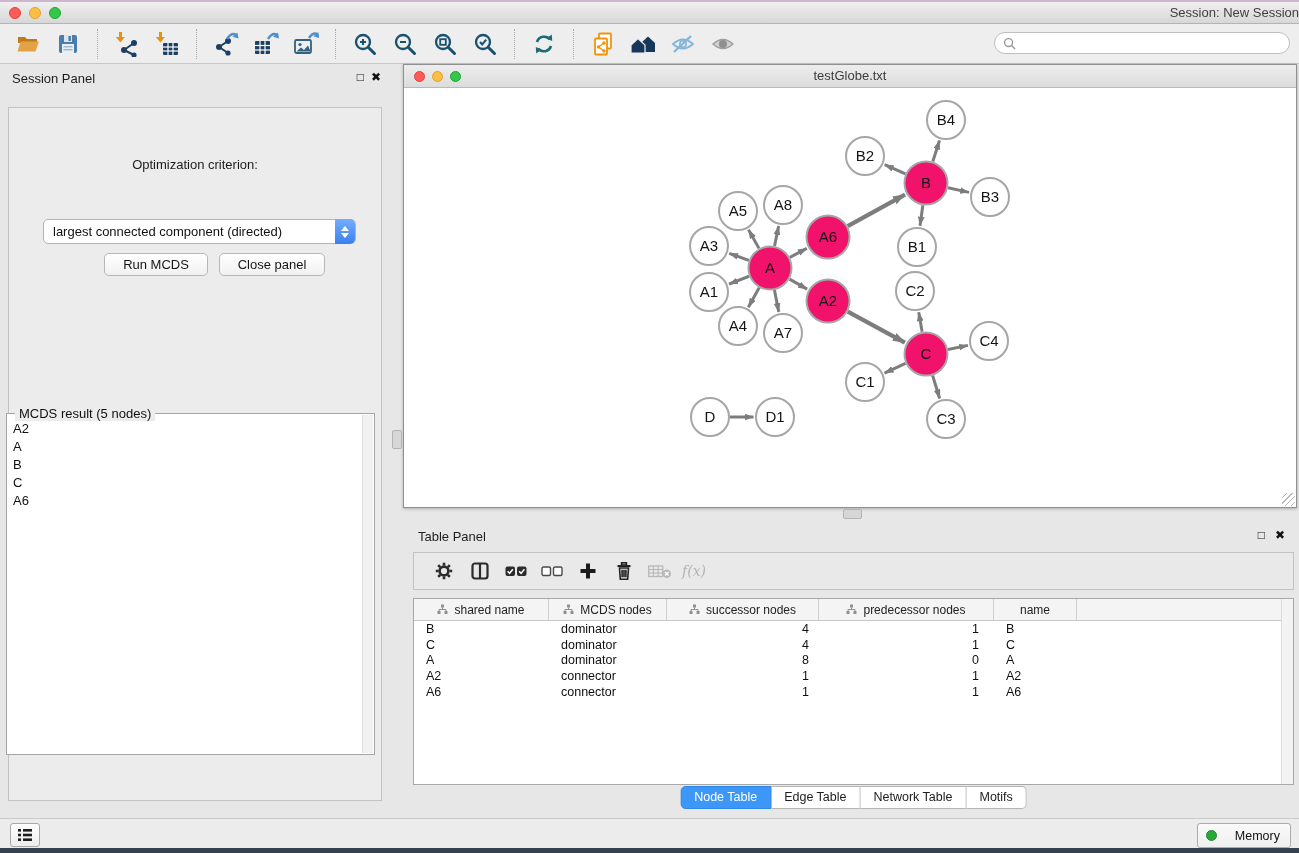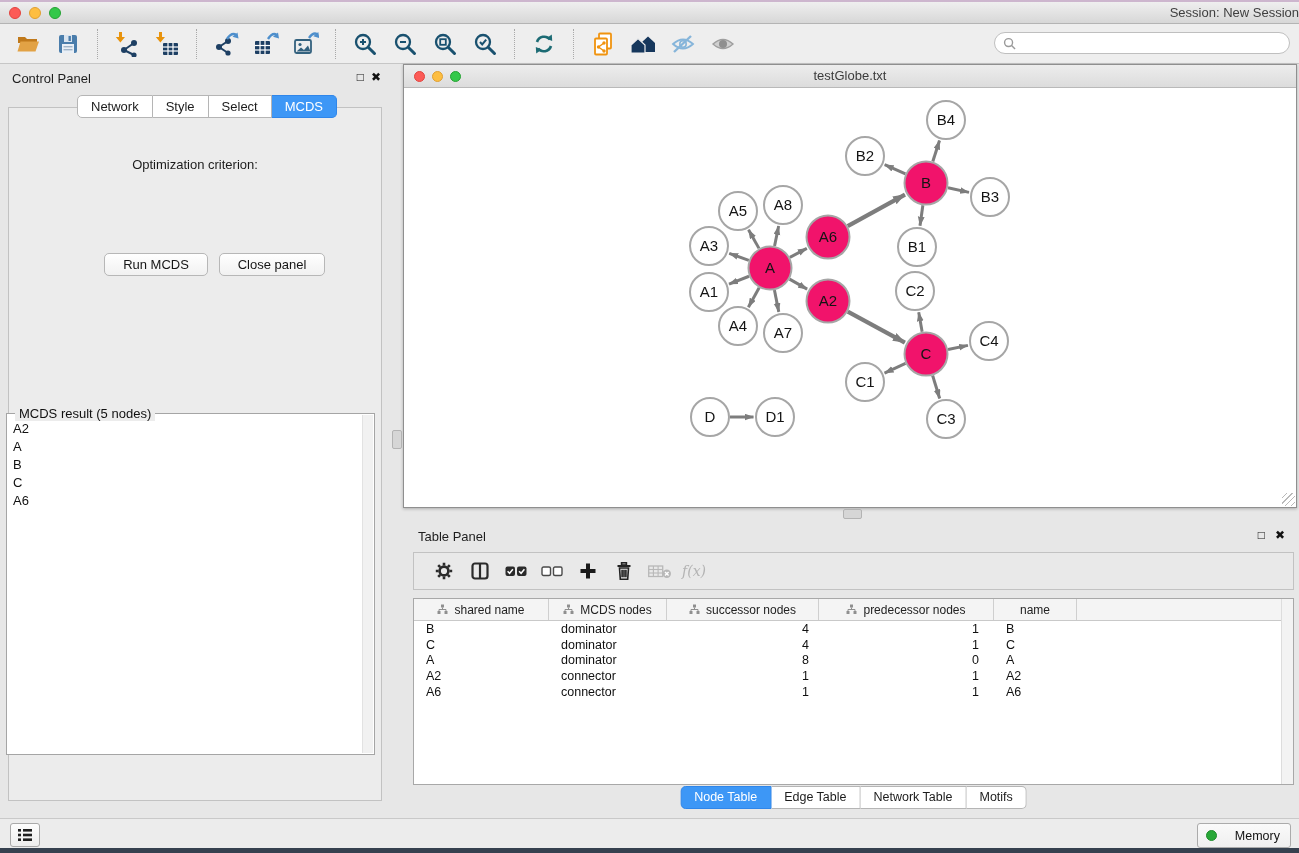--- a/index.html
+++ b/index.html
@@ -284,32 +284,33 @@
     <svg width="13" height="13" viewBox="0 0 14 14">
         <circle cx="6" cy="6" r="4.3" fill="none" stroke="#9a9a9a" stroke-width="1.5"></circle>
         <line x1="9.2" y1="9.2" x2="13" y2="13" stroke="#9a9a9a" stroke-width="1.5"></line>
       </svg>
     <input placeholder="" style="">
   </div>
 </div>
 
 <div class="abs" id="control-panel">
   <div class="panel-head">
-    <span class="panel-title">Control Panel</span>
+    <span class="panel-title">Session Panel</span>
     <span class="float-glyph" style="right:26px;">□</span>
     <span class="close-glyph" style="right:9px;">✖</span>
   </div>
   <div id="cp-box"></div>
-  <div class="seg" id="cp-tabs">
-    <div>Network</div>
-    <div>Style</div>
-    <div>Select</div>
-    <div class="active">MCDS</div>
-  </div>
   <div id="opt-label">Optimization criterion:</div>
+  <div id="criterion-select">
+    <span class="sel-text">largest connected component (directed)</span>
+    <span class="stepper">
+        <i class="up"></i>
+        <i class="down"></i>
+      </span>
+  </div>
   <div class="mbtn" id="run-btn">Run MCDS</div>
   <div class="mbtn" id="closepanel-btn">Close panel</div>
   <div id="result-box">
     <span id="result-legend">MCDS result (5 nodes)</span>
     <div id="mcds-list">
         <div class="mcds-item">A2</div>
         <div class="mcds-item">A</div>
         <div class="mcds-item">B</div>
         <div class="mcds-item">C</div>
         <div class="mcds-item">A6</div>

